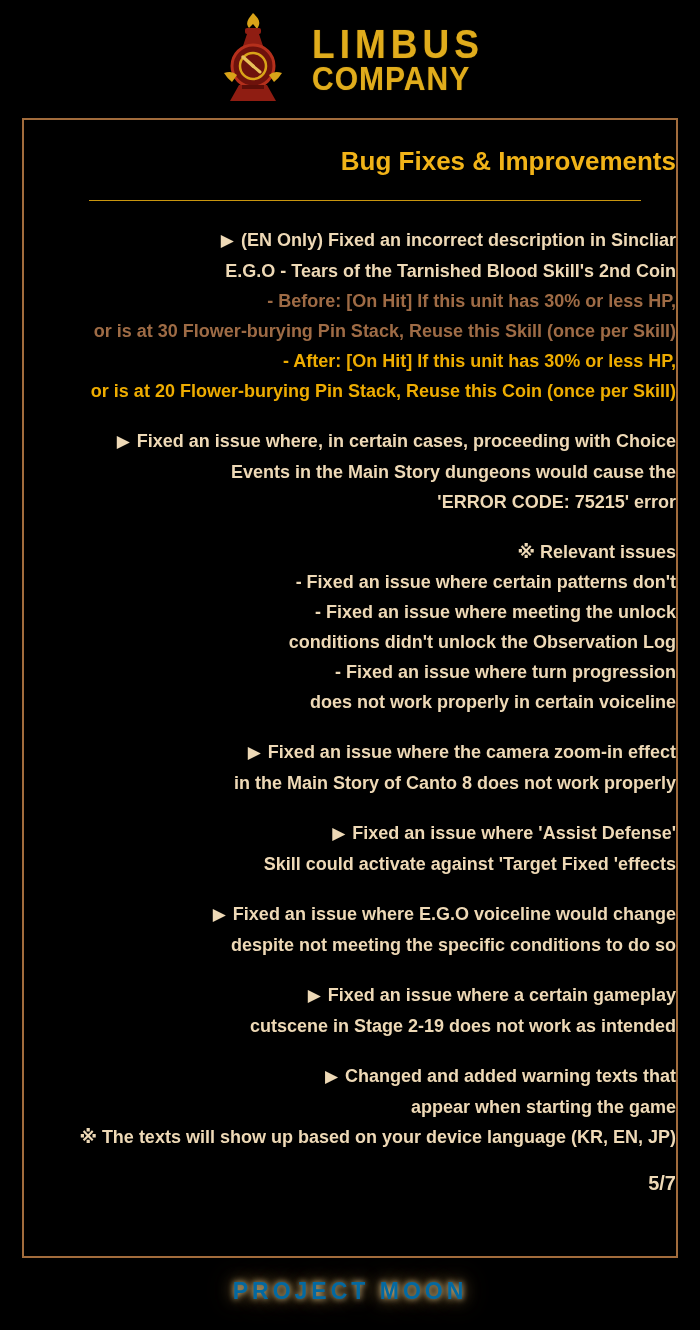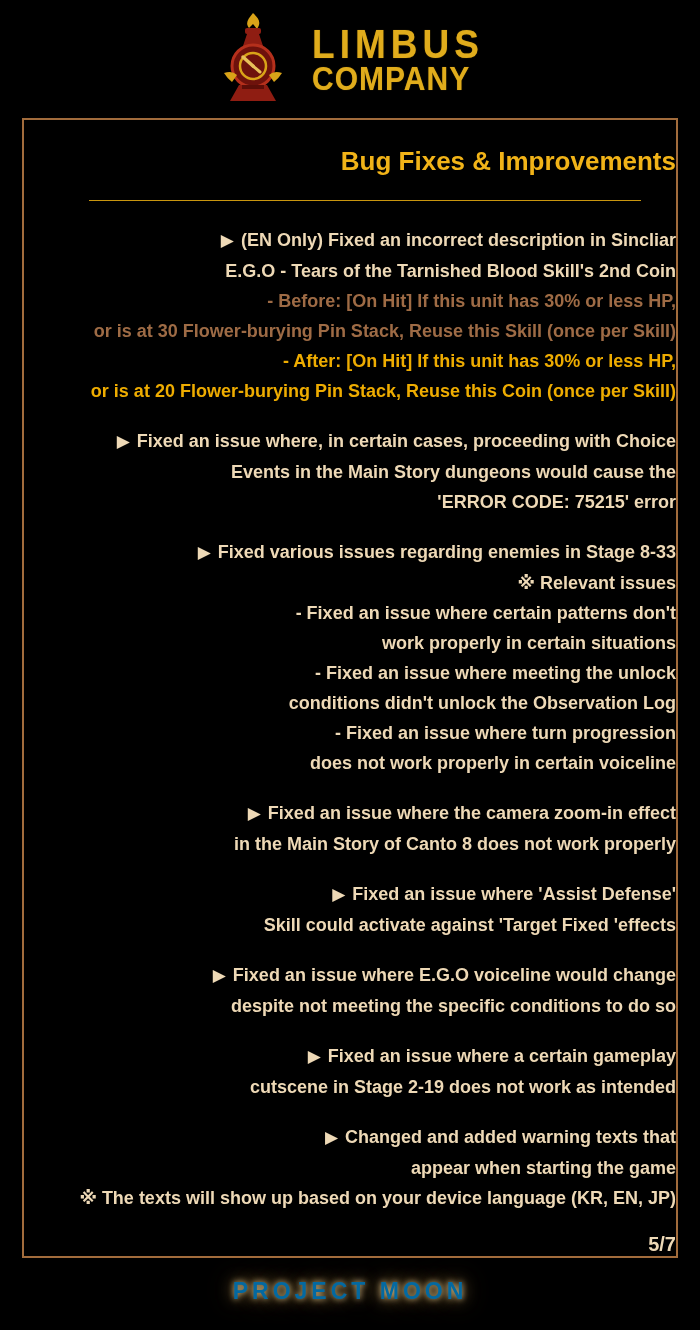--- a/index.html
+++ b/index.html
@@ -127,24 +127,22 @@
         <div class="line brown">or is at 30 Flower-burying Pin Stack, Reuse this Skill (once per Skill)</div>
         <div class="line gold">- After: [On Hit] If this unit has 30% or less HP,</div>
         <div class="line gold">or is at 20 Flower-burying Pin Stack, Reuse this Coin (once per Skill)</div>
       </div>
       <div class="section">
         <div class="line cream"><span class="bullet">▶</span>Fixed an issue where, in certain cases, proceeding with Choice</div>
         <div class="line cream">Events in the Main Story dungeons would cause the</div>
         <div class="line cream">'ERROR CODE: 75215' error</div>
       </div>
       <div class="section">
-        <div class="line cream"><span class="bullet">▶</span>Fixed various issues regarding enemies in Stage 8-33</div>
         <div class="line cream">※ Relevant issues</div>
         <div class="line cream">- Fixed an issue where certain patterns don't</div>
-        <div class="line cream">work properly in certain situations</div>
         <div class="line cream">- Fixed an issue where meeting the unlock</div>
         <div class="line cream">conditions didn't unlock the Observation Log</div>
         <div class="line cream">- Fixed an issue where turn progression</div>
         <div class="line cream">does not work properly in certain voiceline</div>
       </div>
       <div class="section">
         <div class="line cream"><span class="bullet">▶</span>Fixed an issue where the camera zoom-in effect</div>
         <div class="line cream">in the Main Story of Canto 8 does not work properly</div>
       </div>
       <div class="section">

